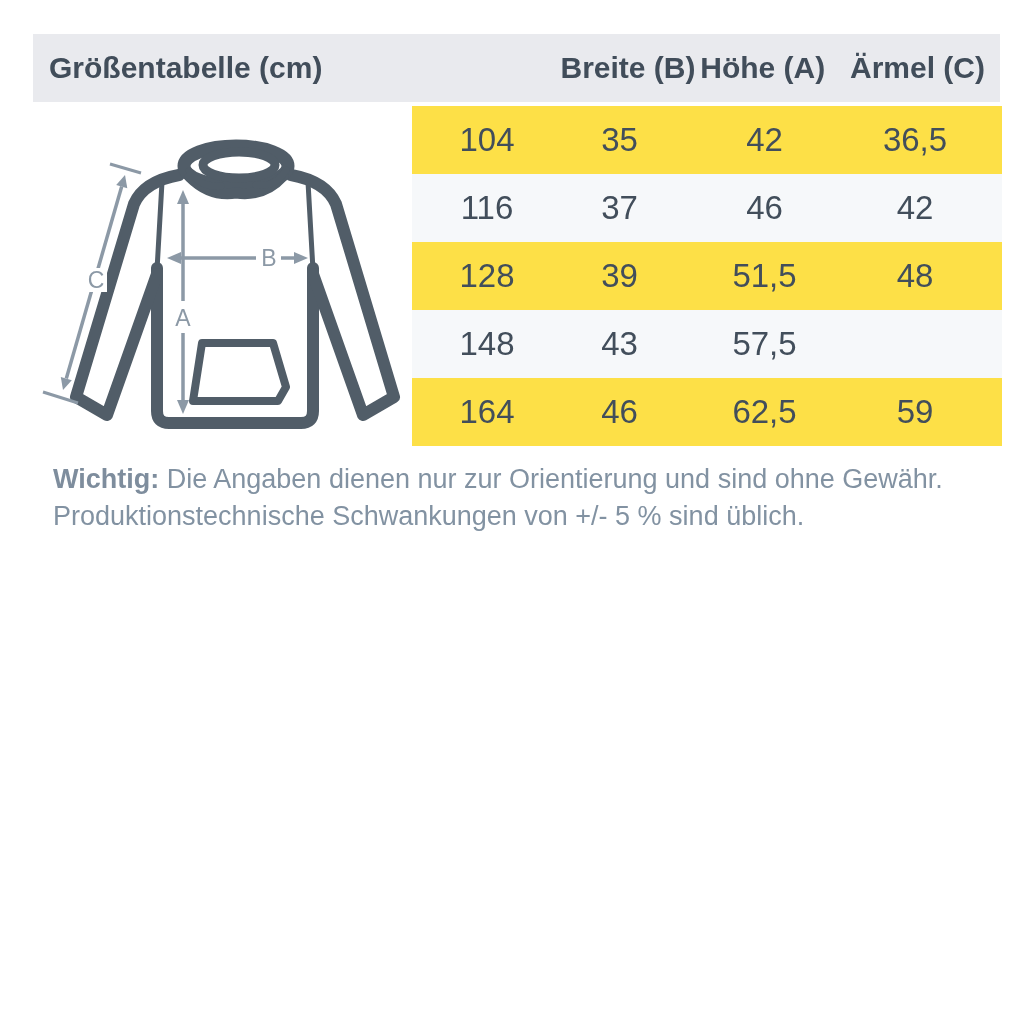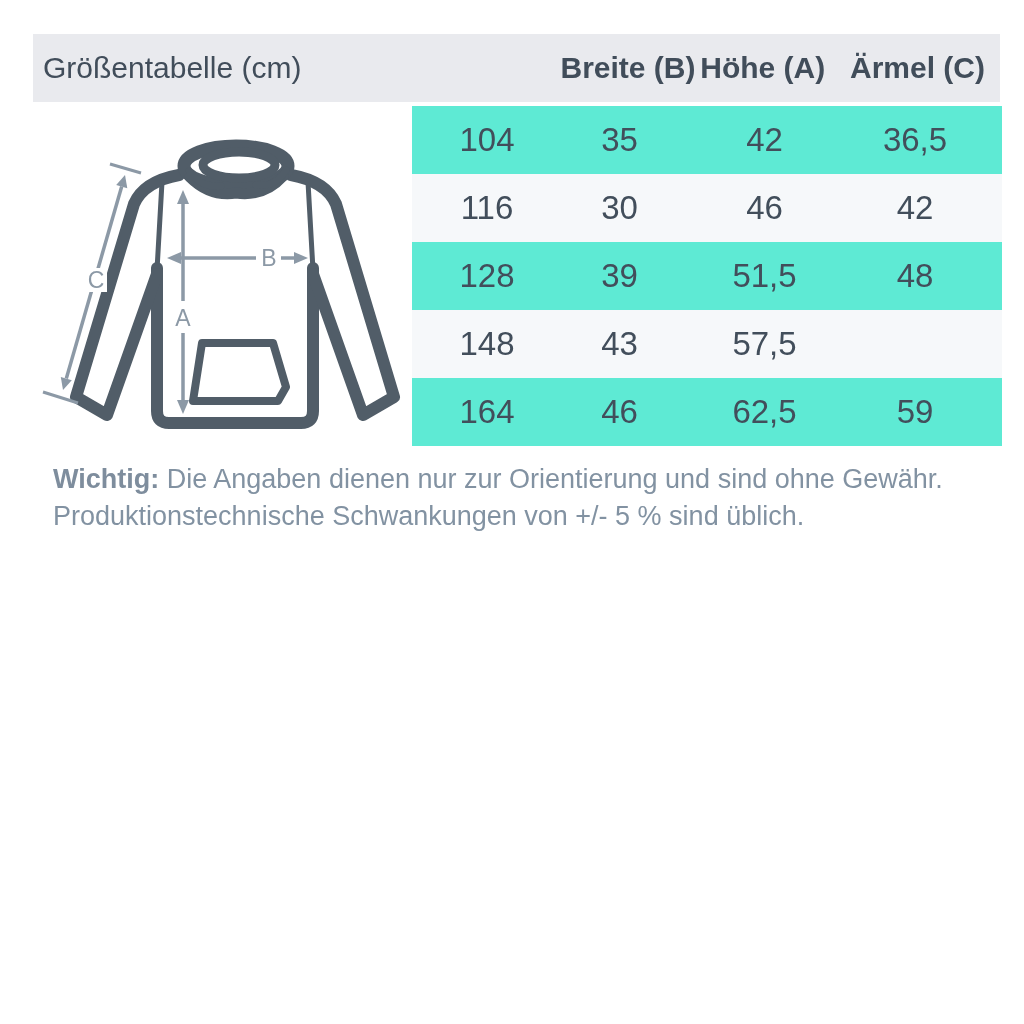--- a/index.html
+++ b/index.html
@@ -6,29 +6,29 @@
   .page{
     position:relative;width:1024px;height:1024px;background:#ffffff;
     font-family:"Liberation Sans", sans-serif;overflow:hidden;
   }
   
   .header-bar{
     position:absolute;left:33px;top:34px;width:967px;height:68px;
     background:#e9eaee;display:flex;align-items:center;
   }
   .header-title{
-    width:379px;box-sizing:border-box;padding-left:10px;
-    font-size:30px;font-weight:normal;color:#414d5a;white-space:nowrap;
+    width:379px;box-sizing:border-box;padding-left:16px;
+    font-size:30px;font-weight:bold;color:#414d5a;white-space:nowrap;
   }
   .col{box-sizing:border-box;text-align:center;}
   .w1{width:150px;} .w2{width:115px;} .w3{width:175px;} .w4{width:150px;padding-right:24px;}
   .header-col{font-size:30px;font-weight:bold;color:#414d5a;white-space:nowrap;}
   
   .table-rows{position:absolute;left:412px;top:106px;width:590px;}
-  .table-row{display:flex;align-items:center;height:68px;background:#5eead4;}
+  .table-row{display:flex;align-items:center;height:68px;background:#fde047;}
   .table-row.alt{background:#f6f8fa;}
   .cell{font-size:33px;color:#424e5b;}
   
   .hoodie{position:absolute;left:40px;top:120px;}
   .measure-label{font-size:23px;fill:#8c99a6;}
   
   .note{
     position:absolute;left:53px;top:461px;margin:0;width:930px;
     font-size:27px;line-height:37px;color:#8292a2;
   }
@@ -49,21 +49,21 @@
 
   <div class="table-rows">
     <div class="table-row">
       <div class="col w1 cell">104</div>
       <div class="col w2 cell">35</div>
       <div class="col w3 cell">42</div>
       <div class="col w4 cell">36,5</div>
     </div>
     <div class="table-row alt">
       <div class="col w1 cell">116</div>
-      <div class="col w2 cell">30</div>
+      <div class="col w2 cell">37</div>
       <div class="col w3 cell">46</div>
       <div class="col w4 cell">42</div>
     </div>
     <div class="table-row">
       <div class="col w1 cell">128</div>
       <div class="col w2 cell">39</div>
       <div class="col w3 cell">51,5</div>
       <div class="col w4 cell">48</div>
     </div>
     <div class="table-row alt">

